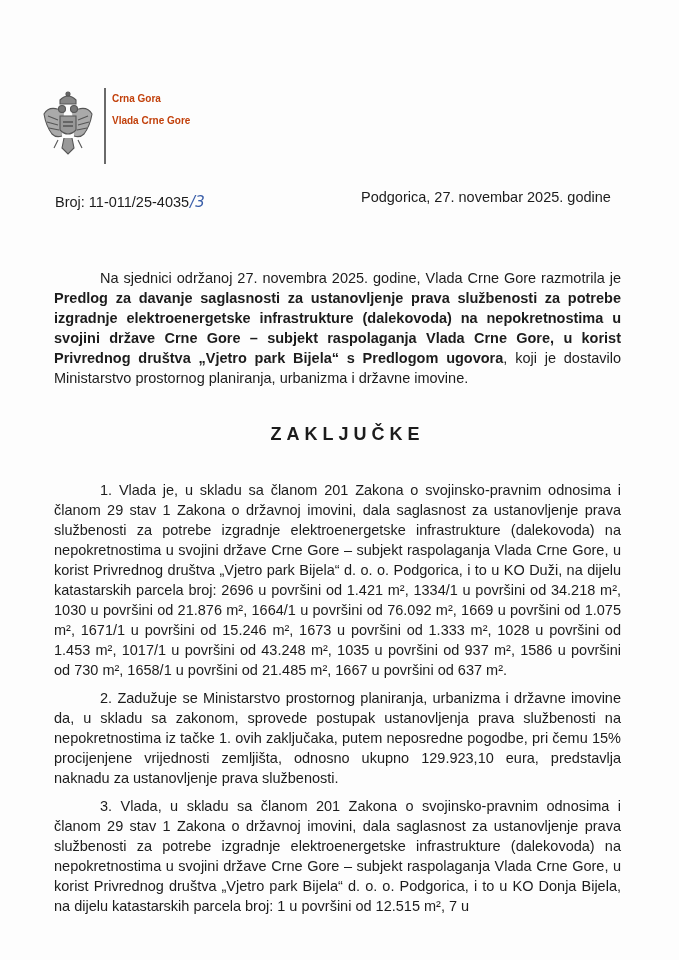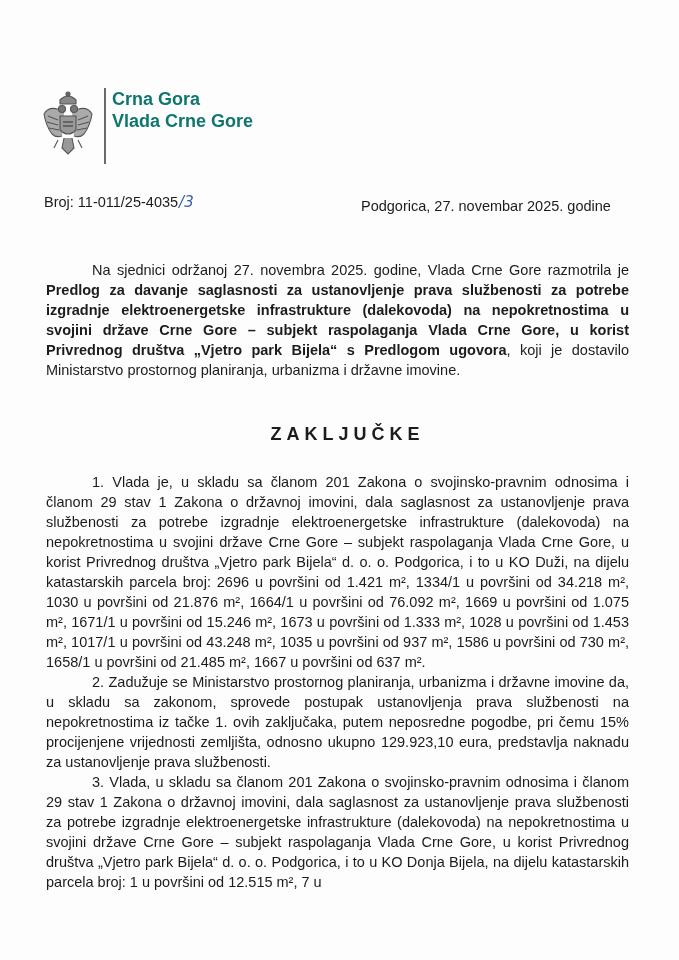--- a/index.html
+++ b/index.html
@@ -3,28 +3,28 @@
 <meta charset="utf-8">
 <style>
   html, body { margin: 0; padding: 0; background: #ffffff; }
   body { width: 679px; height: 960px; position: relative; overflow: hidden;
          font-family: "Liberation Sans", sans-serif; color: #1c1c1c; }
   .page { position: absolute; left: 0; top: 0; width: 679px; height: 960px; background: #fdfdfd; }
 
   .header { position: absolute; left: 40px; top: 88px; height: 76px; }
   .coat { position: absolute; left: 0; top: 2px; width: 56px; height: 70px; }
   .vline { position: absolute; left: 64px; top: 0; width: 1.5px; height: 76px; background: #6a6a6a; }
-  .hdr-text { position: absolute; left: 72px; top: 0; font-size: 18px; font-weight: bold; line-height: 22px; white-space: nowrap; color: #0f766e; }
+  .hdr-text { position: absolute; left: 72px; top: 0; font-size: 10px; font-weight: bold; line-height: 22px; white-space: nowrap; color: #c2410c; }
 
-  .ref { position: absolute; left: 44px; top: 193px; font-size: 14.5px; white-space: nowrap; }
+  .ref { position: absolute; left: 55px; top: 193px; font-size: 14.5px; white-space: nowrap; }
   .ref .hand { font-family: "DejaVu Sans", sans-serif; color: #3a5ea8; font-style: italic; font-size: 15px; margin-left: 1px; }
-  .date { position: absolute; left: 361px; top: 198px; font-size: 14.5px; white-space: nowrap; }
+  .date { position: absolute; left: 361px; top: 189px; font-size: 14.5px; white-space: nowrap; }
 
   .body { position: absolute; left: 46px; width: 583px; font-size: 14.5px; line-height: 20px; text-align: justify; }
-  .p { margin: 0; }
+  .p { margin: 8px; }
   .indent { text-indent: 46px; }
   b { font-weight: bold; }
 
   .title { position: absolute; left: 8px; width: 679px; top: 424px; text-align: center;
            font-size: 18px; font-weight: bold; letter-spacing: 5px; }
 </style>
 </head>
 <body>
 
 <div class="page">

